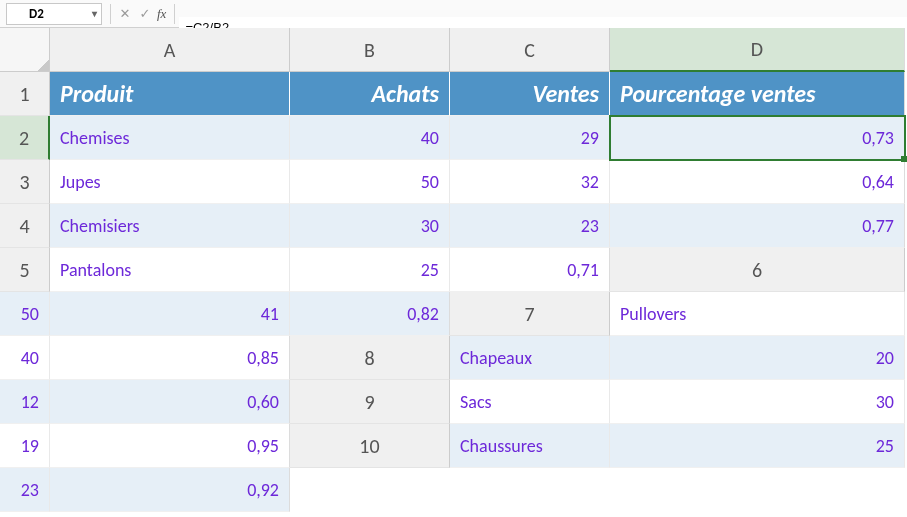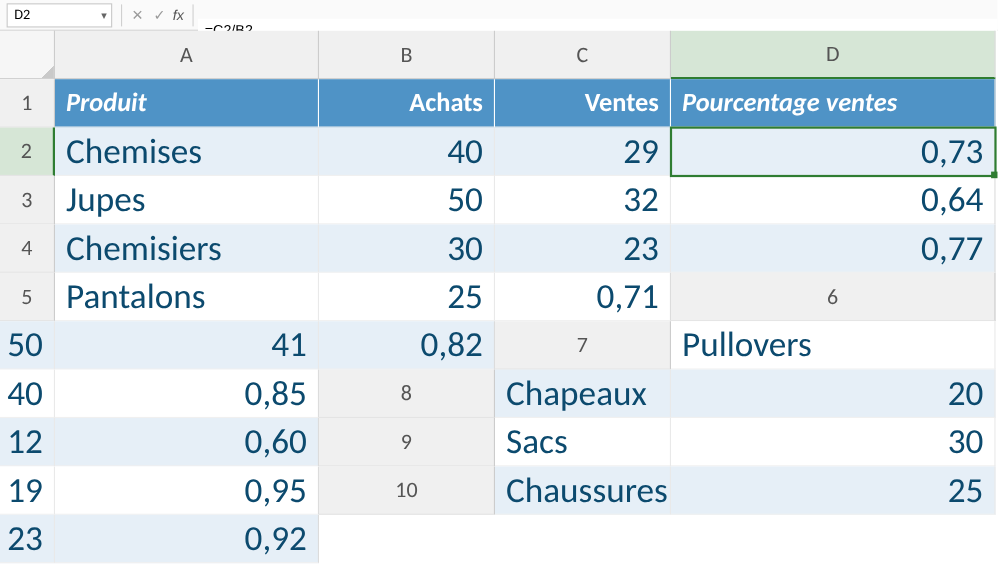--- a/index.html
+++ b/index.html
@@ -22,35 +22,36 @@
   }
   .name-box {
     width: 96px;
     height: 22px;
     margin: 0 4px 0 6px;
     background: #fff;
     border: 1px solid #c8c8c8;
     display: flex;
     align-items: center;
     justify-content: space-between;
-    padding: 0 4px 0 6px;
+    padding: 0 4px 0 22px;
     font-size: 13px;
+    font-weight: bold;
   }
   .name-box .chev { color: #666; font-size: 10px; }
   .fb-sep {
     width: 1px; height: 20px; background: #d0d0d0; margin: 0 4px;
   }
   .fb-btn {
     width: 20px; height: 20px;
     display: flex; align-items: center; justify-content: center;
     color: #9a9a9a; font-size: 13px;
   }
   .fx-label {
     font-style: italic;
-    font-family: Liberation Sans, sans-serif;
+    font-family: Liberation Serif, serif;
     font-size: 13px;
     color: #555;
     margin: 0 4px 0 2px;
   }
   .formula-input {
     flex: 1;
     height: 22px;
     border: none;
     background: #fff;
     font-size: 13px;
@@ -96,36 +97,36 @@
     background: #d6e6d6;
     border-right: 2px solid #2f7d32;
   }
 
   .cell {
     border-right: 1px solid #e9e9e9;
     border-bottom: 1px solid #f0f0f0;
     display: flex;
     align-items: center;
     padding: 0 10px;
-    font-size: 32px;
-    color: #0c4a6e;
+    font-size: 18px;
+    color: #6d28d9;
     background: #fff;
   }
   .cell.num { justify-content: flex-end; }
   .cell.left { justify-content: flex-start; }
 
   
   .th {
     background: #4f93c6;
     color: #fff;
     font-weight: 600;
     font-size: 24px;
     border-right: 1px solid #fff;
   }
-  .th.num { justify-content: flex-end; }
+  .th.num { justify-content: flex-end; font-style: italic; }
   .th.left { justify-content: flex-start; font-style: italic; }
 
   
   .band { background: #e6eff7; }
 
   
   .selected-cell {
     outline: 2px solid #2f7d32;
     outline-offset: -1px;
     position: relative;

